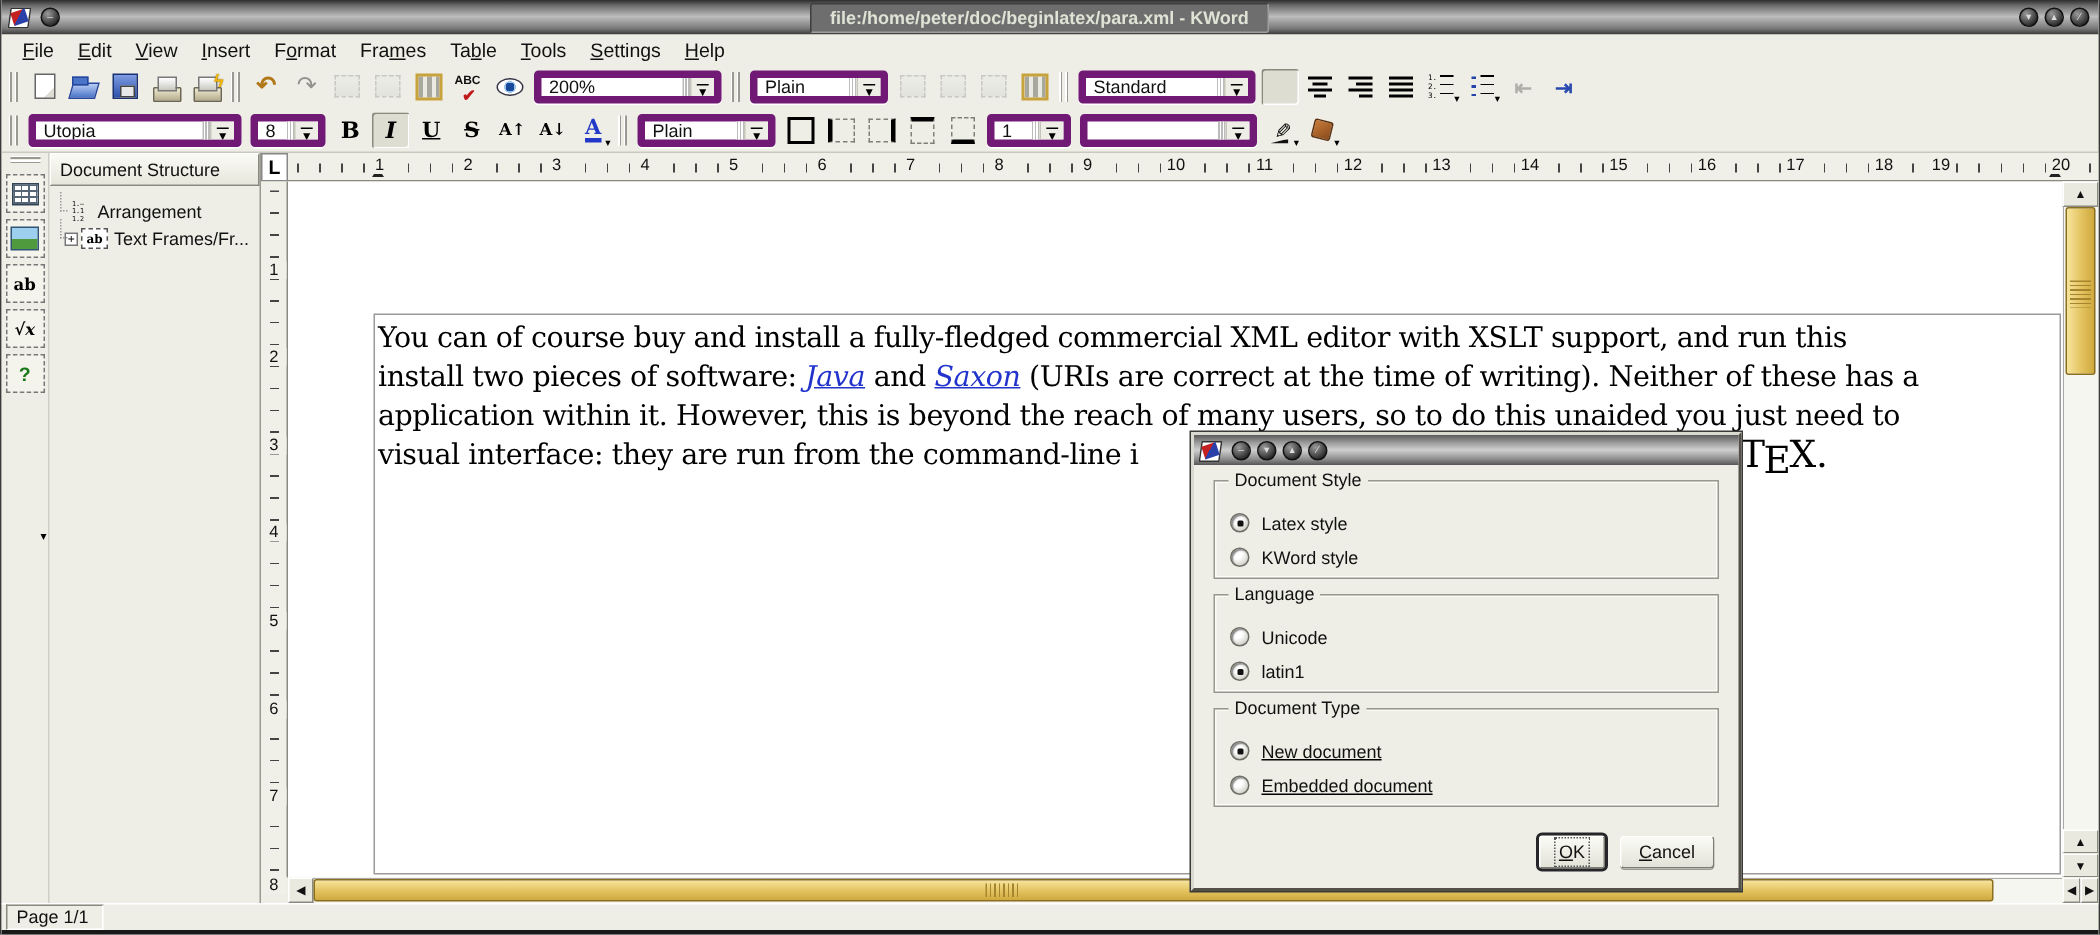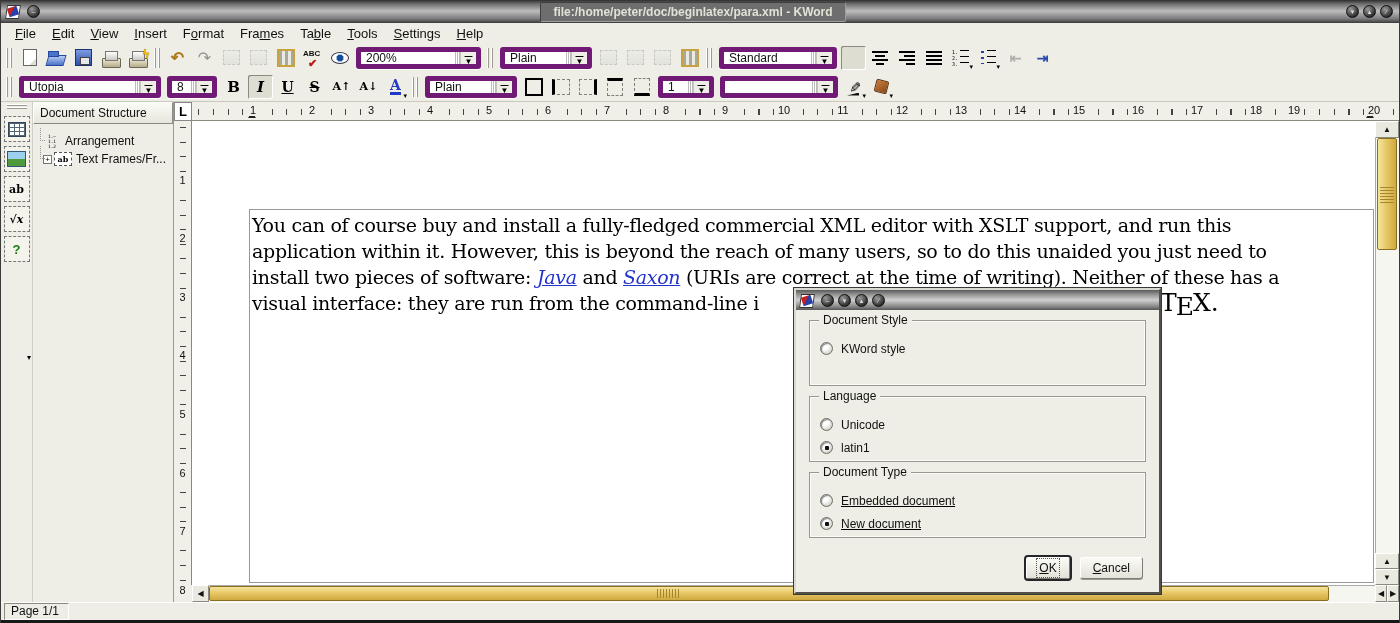--- a/index.html
+++ b/index.html
@@ -404,22 +404,22 @@
             <span class="vnum" style="top: 234.4px;">4</span>
             <span class="vnum" style="top: 293px;">5</span>
             <span class="vnum" style="top: 351.6px;">6</span>
             <span class="vnum" style="top: 410.2px;">7</span>
             <span class="vnum" style="top: 468.8px;">8</span>
           </div>
         <div class="canvas">
           <div class="textframe">
             <div id="doclines">
                 <div class="docline"><span>You can of course buy and install a fully-fledged commercial XML editor with XSLT support, and run this</span></div>
+                <div class="docline"><span>install two pieces of software: </span><span class="link">Java</span><span> and </span><span class="link">Saxon</span><span> (URIs are correct at the time of writing). Neither of these has a</span></div>
                 <div class="docline"><span>application within it. However, this is beyond the reach of many users, so to do this unaided you just need to</span></div>
-                <div class="docline"><span>install two pieces of software: </span><span class="link">Java</span><span> and </span><span class="link">Saxon</span><span> (URIs are correct at the time of writing). Neither of these has a</span></div>
                 <div class="docline"><span>visual interface: they are run from the command-line i</span></div>
               </div>
           </div>
           <span class="texend"><span>T</span><span class="texE">E</span><span>X.</span></span>
         </div>
         <div class="vscroll">
           <span class="sbbtn">▲</span>
           <span class="vthumb"></span>
           <span class="vsb-bottom">
             <span class="sbbtn" style="height:16px">▲</span>
@@ -453,49 +453,55 @@
       <span class="tb-cluster" id="dialog-buttons">
           <span class="rbtn">▾</span>
           <span class="rbtn">▴</span>
           <span class="rbtn">∕</span>
         </span>
     </div>
     <div class="dlg-body" id="dlg-groups">
         <div class="kgroup">
           <span class="gtitle">Document Style</span>
           <div class="radio-row">
+            <span class="rb">
+              <span class="dot"></span>
+            </span>
+            <span class="rlabel">Latex style</span>
+          </div>
+          <div class="radio-row">
             <span class="rb"></span>
             <span class="rlabel">KWord style</span>
           </div>
         </div>
         <div class="kgroup">
           <span class="gtitle">Language</span>
           <div class="radio-row">
             <span class="rb"></span>
             <span class="rlabel">Unicode</span>
           </div>
           <div class="radio-row">
             <span class="rb">
               <span class="dot"></span>
             </span>
             <span class="rlabel">latin1</span>
           </div>
         </div>
         <div class="kgroup g3">
           <span class="gtitle">Document Type</span>
           <div class="radio-row">
-            <span class="rb"></span>
-            <span class="rlabel">Embedded document</span>
-          </div>
-          <div class="radio-row">
             <span class="rb">
               <span class="dot"></span>
             </span>
             <span class="rlabel">New document</span>
           </div>
+          <div class="radio-row">
+            <span class="rb"></span>
+            <span class="rlabel">Embedded document</span>
+          </div>
         </div>
       </div>
     <div class="dlg-buttons">
       <button class="kbtn default"><span class="blab" id="ok-label"><u>O</u>K</span></button>
       <button class="kbtn"><span class="blab" id="cancel-label"><u>C</u>ancel</span></button>
     </div>
   </div>
 
 </div>
 

